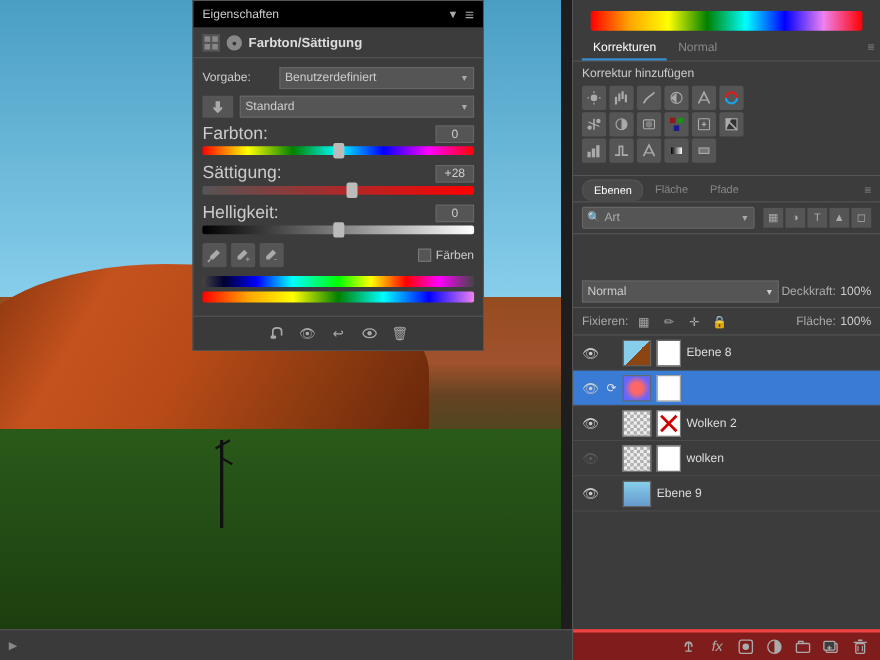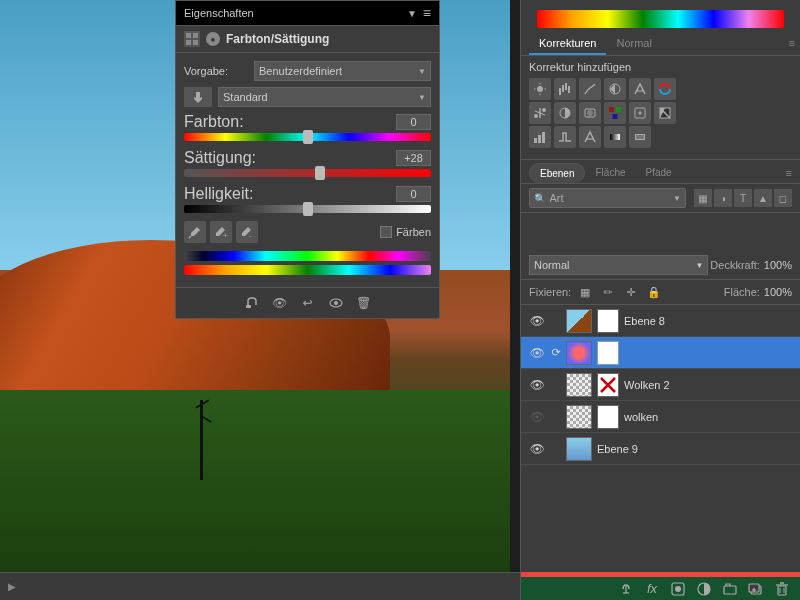--- a/index.html
+++ b/index.html
@@ -521,22 +521,22 @@
       flex: 1;
     }
 
     
     .layers-footer {
       position: absolute;
       bottom: 0;
       left: 0;
       right: 0;
       height: 28px;
-      background: #14532d;
-      border-top: 5px solid #ef4444;
+      background: #7f1d1d;
+      border-top: 3px solid #ef4444;
       display: flex;
       align-items: center;
       justify-content: flex-end;
       padding: 0 8px;
       gap: 6px;
     }
 
     .footer-btn {
       width: 20px;
       height: 20px;

